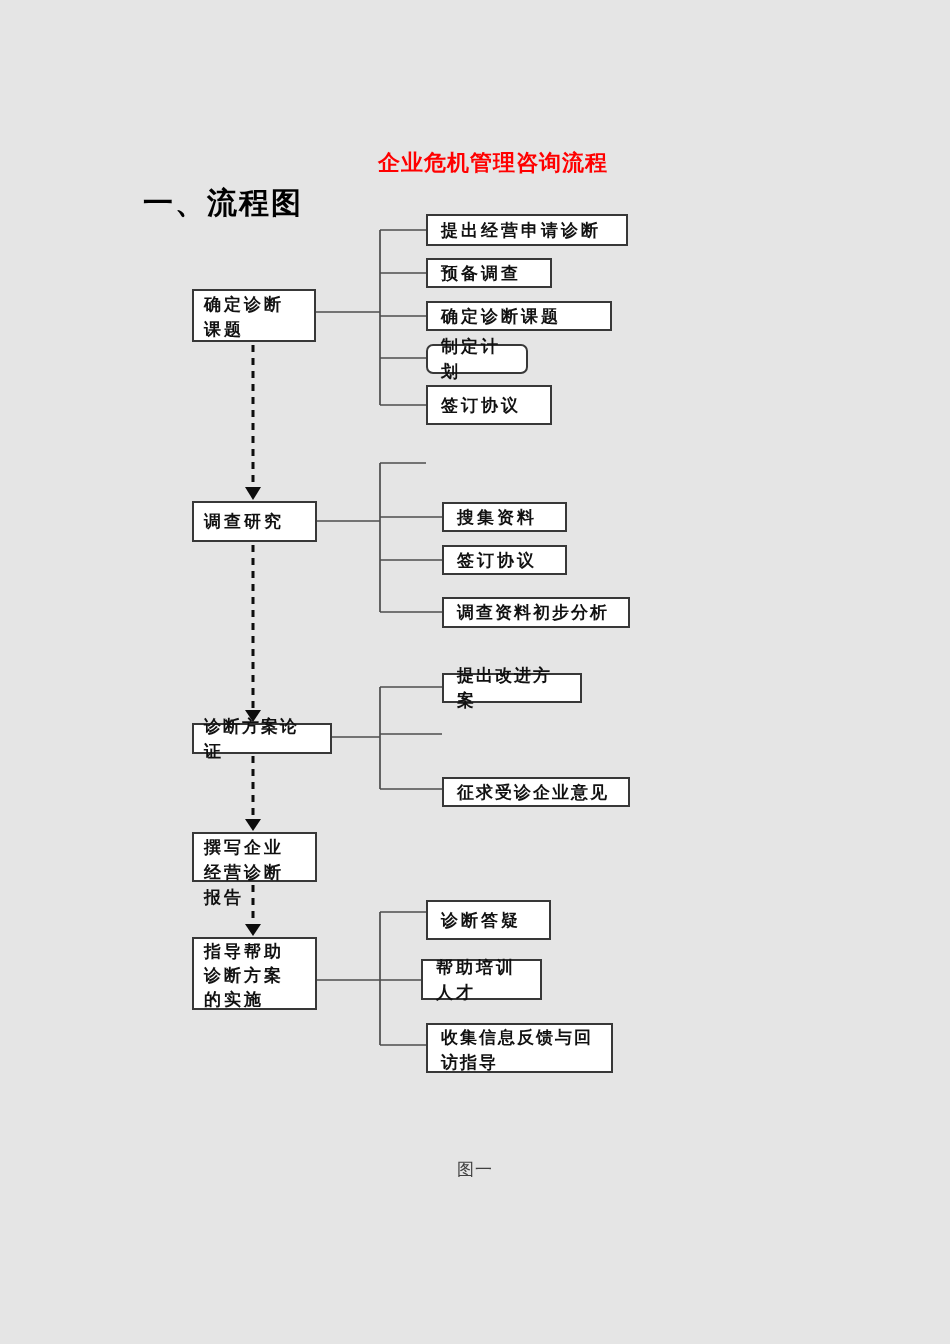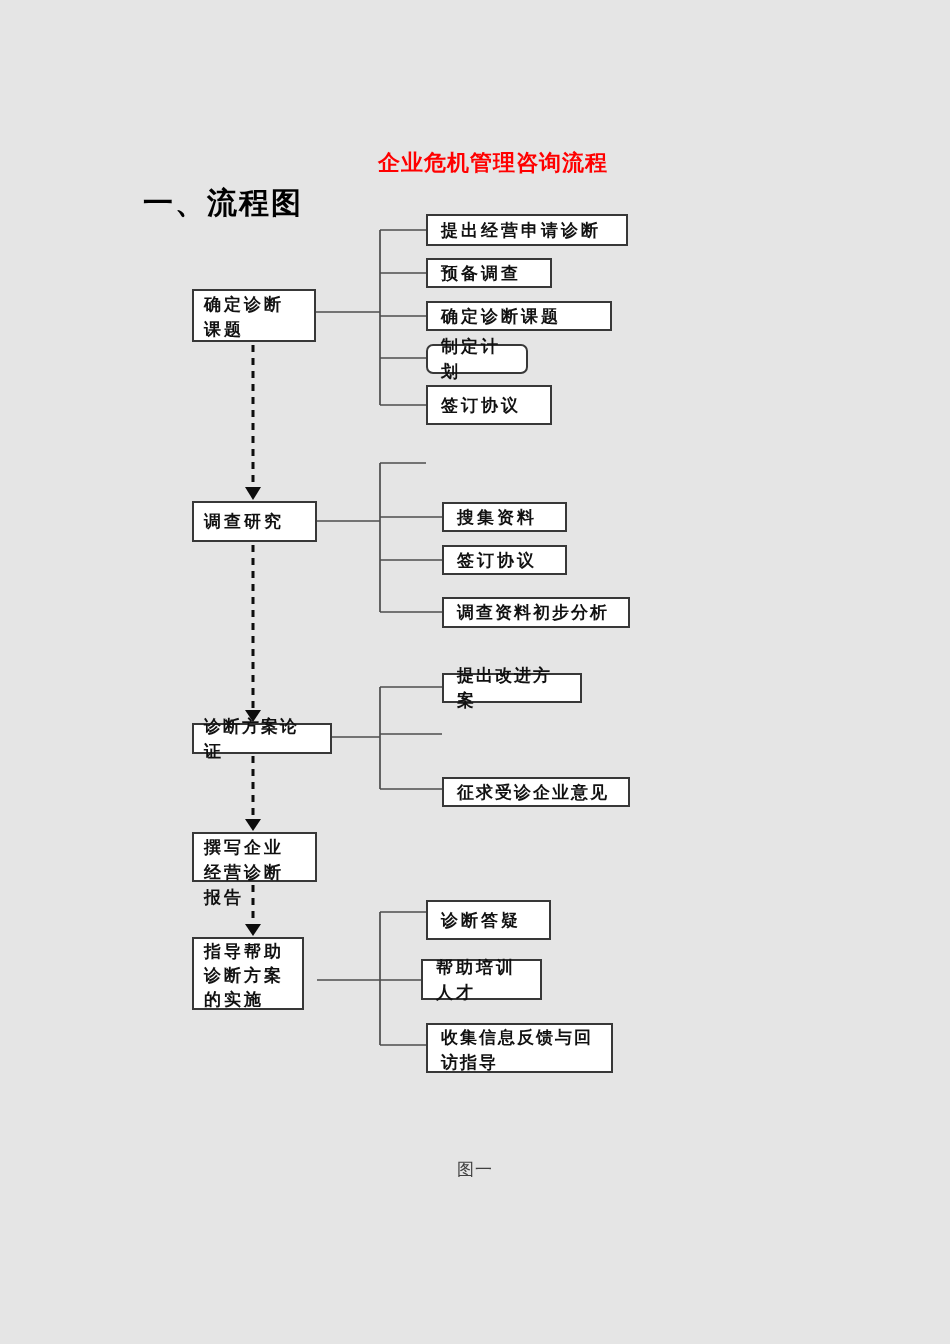--- a/index.html
+++ b/index.html
@@ -111,21 +111,21 @@
     </g>
   </svg>
 
   <div class="doc-title">企业危机管理咨询流程</div>
   <div class="section-heading">一、流程图</div>
 
   <div class="box multiline" style="left:192px;top:289px;width:124px;height:53px;">确定诊断课题</div>
   <div class="box" style="left:192px;top:501px;width:125px;height:41px;">调查研究</div>
   <div class="box" style="left:192px;top:723px;width:140px;height:31px;letter-spacing:2px;">诊断方案论证</div>
   <div class="box multiline" style="left:192px;top:832px;width:125px;height:50px;">撰写企业经营诊断报告</div>
-  <div class="box multiline" style="left:192px;top:937px;width:112px;height:73px;line-height:24px;">指导帮助诊断方案的实施</div>
+  <div class="box multiline" style="left:192px;top:937px;width:125px;height:73px;line-height:24px;">指导帮助诊断方案的实施</div>
 
   <div class="box sub" style="left:426px;top:214px;width:202px;height:32px;">提出经营申请诊断</div>
   <div class="box sub" style="left:426px;top:258px;width:126px;height:30px;">预备调查</div>
   <div class="box sub" style="left:426px;top:301px;width:186px;height:30px;">确定诊断课题</div>
   <div class="box sub" style="left:426px;top:344px;width:102px;height:30px;border-radius:7px;">制定计划</div>
   <div class="box sub" style="left:426px;top:385px;width:126px;height:40px;">签订协议</div>
 
   <div class="box sub" style="left:442px;top:502px;width:125px;height:30px;">搜集资料</div>
   <div class="box sub" style="left:442px;top:545px;width:125px;height:30px;">签订协议</div>
   <div class="box sub" style="left:442px;top:597px;width:188px;height:31px;letter-spacing:2px;">调查资料初步分析</div>

